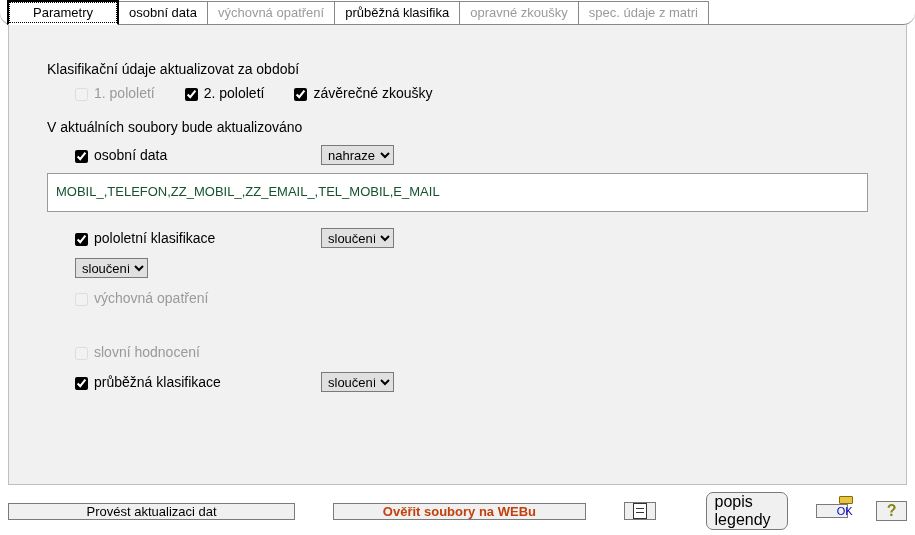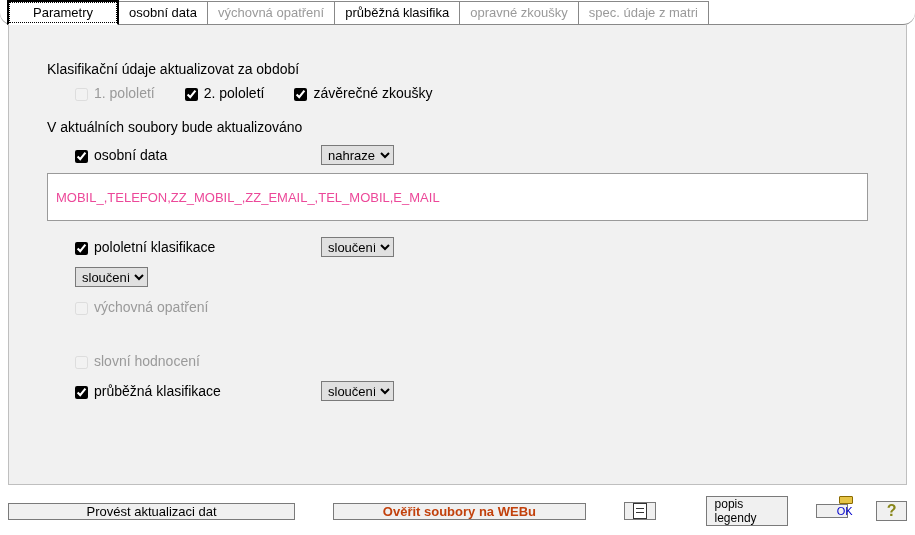--- a/index.html
+++ b/index.html
@@ -102,24 +102,24 @@
     padding: 1px 2px;
     width: 73px;
     height: 20px;
     color: #000;
   }
 
   .fields-box {
     margin: 4px 0 14px 0;
     border: 1px solid #9a9a9a;
     background: #fff;
-    height: 48px;
-    padding: 16px 8px;
-    font-size: 13px;
-    color: #ec4899;
+    height: 39px;
+    padding: 10px 8px;
+    font-size: 13px;
+    color: #14532d;
     font-family: Arial, sans-serif;
   }
 
   .gap { height: 24px; }
 
   
   .toolbar {
     position: absolute;
     left: 8px;
     right: 8px;
@@ -135,21 +135,21 @@
     font-size: 13px;
     display: flex;
     align-items: center;
     justify-content: center;
     cursor: pointer;
     padding: 0 8px;
   }
   .btn-big { width: 310px; }
   .btn-verify { width: 272px; color: #c2410c; font-weight: bold; }
   .btn-icon { width: 32px; }
-  .btn-legend { width: 88px; font-size: 12px; }
+  .btn-legend { width: 88px; font-size: 16px; border-radius: 7px; }
   .spacer-flex { flex: 0 0 18px; }
   .spacer-flex2 { flex: 0 0 30px; }
 
   .icon-doc {
     width: 14px; height: 16px;
     border: 1px solid #333;
     background: #fff;
     position: relative;
   }
   .icon-doc::before, .icon-doc::after {

